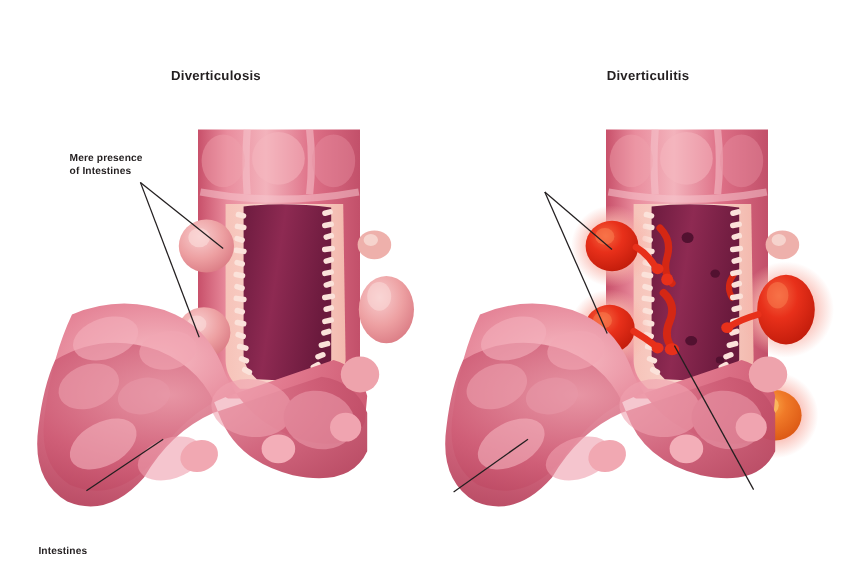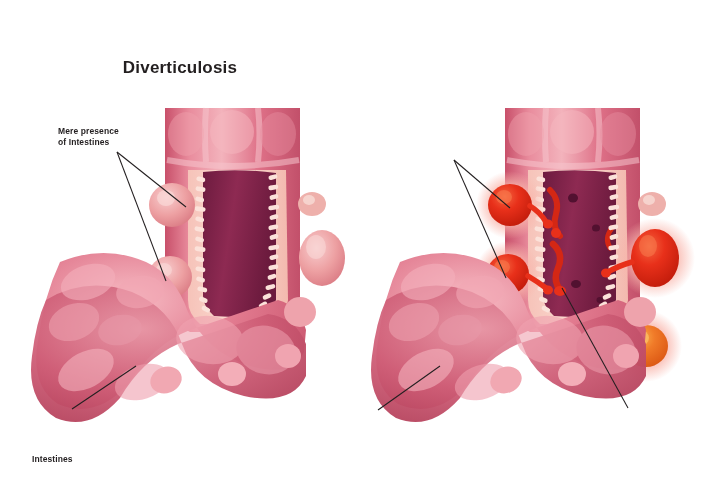--- a/index.html
+++ b/index.html
@@ -5,21 +5,21 @@
 <style>
   html,body{margin:0;padding:0;background:#ffffff;}
   body{width:720px;height:488px;overflow:hidden;
        font-family:"Liberation Sans","DejaVu Sans",sans-serif;}
   #figure{position:relative;width:720px;height:488px;background:#fff;}
   .panel{position:absolute;top:0;height:488px;width:360px;}
   #panel-left{left:0;}
   #panel-right{left:360px;}
   .panel-title{
       position:absolute;top:58px;width:360px;text-align:center;
-      font-size:17px;font-weight:bold;color:#231f20;letter-spacing:.2px;
+      font-size:11px;font-weight:bold;color:#231f20;letter-spacing:.2px;
   }
   .callout{
       position:absolute;font-size:8.5px;font-weight:bold;color:#231f20;
       line-height:1.35;letter-spacing:.1px;white-space:pre-line;
   }
   #label-mere{left:58px;top:126px;width:100px;}
   #label-intestines-left{left:32px;top:412px;margin-top:42px;}
   svg.art{position:absolute;left:0;top:0;width:360px;height:488px;}
   .leader{stroke:#231f20;stroke-width:1.05;fill:none;}
 </style>
@@ -329,16 +329,17 @@
         <ellipse cx="266" cy="356" rx="13" ry="12" fill="#f0a4b0"></ellipse>
         <ellipse cx="280" cy="312" rx="16" ry="15" fill="#eea3ac"></ellipse>
       </g>
 
       <path class="leader" d="M94,160 L150,208"></path>
       <path class="leader" d="M94,160 L146,278"></path>
       <path class="leader" d="M18,410 L80,366"></path>
       <path class="leader" d="M268,408 L202,288"></path>
     </svg>
 
+    <div class="panel-title">Diverticulitis</div>
 
   </div>
 
 </div>
 
 </body></html>

